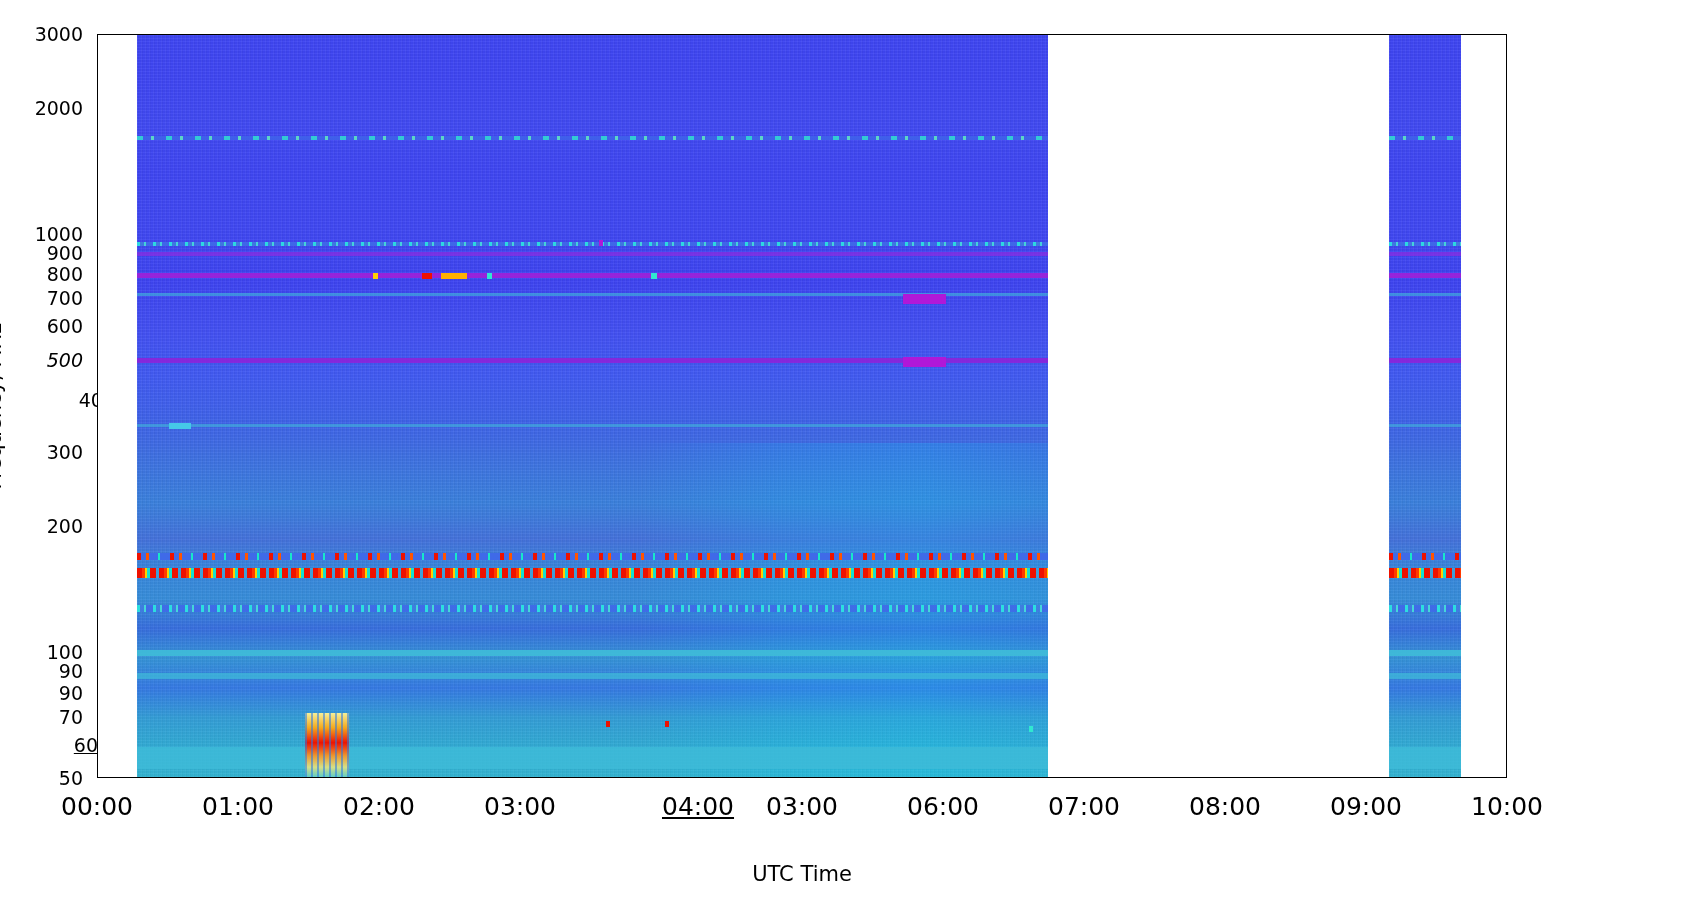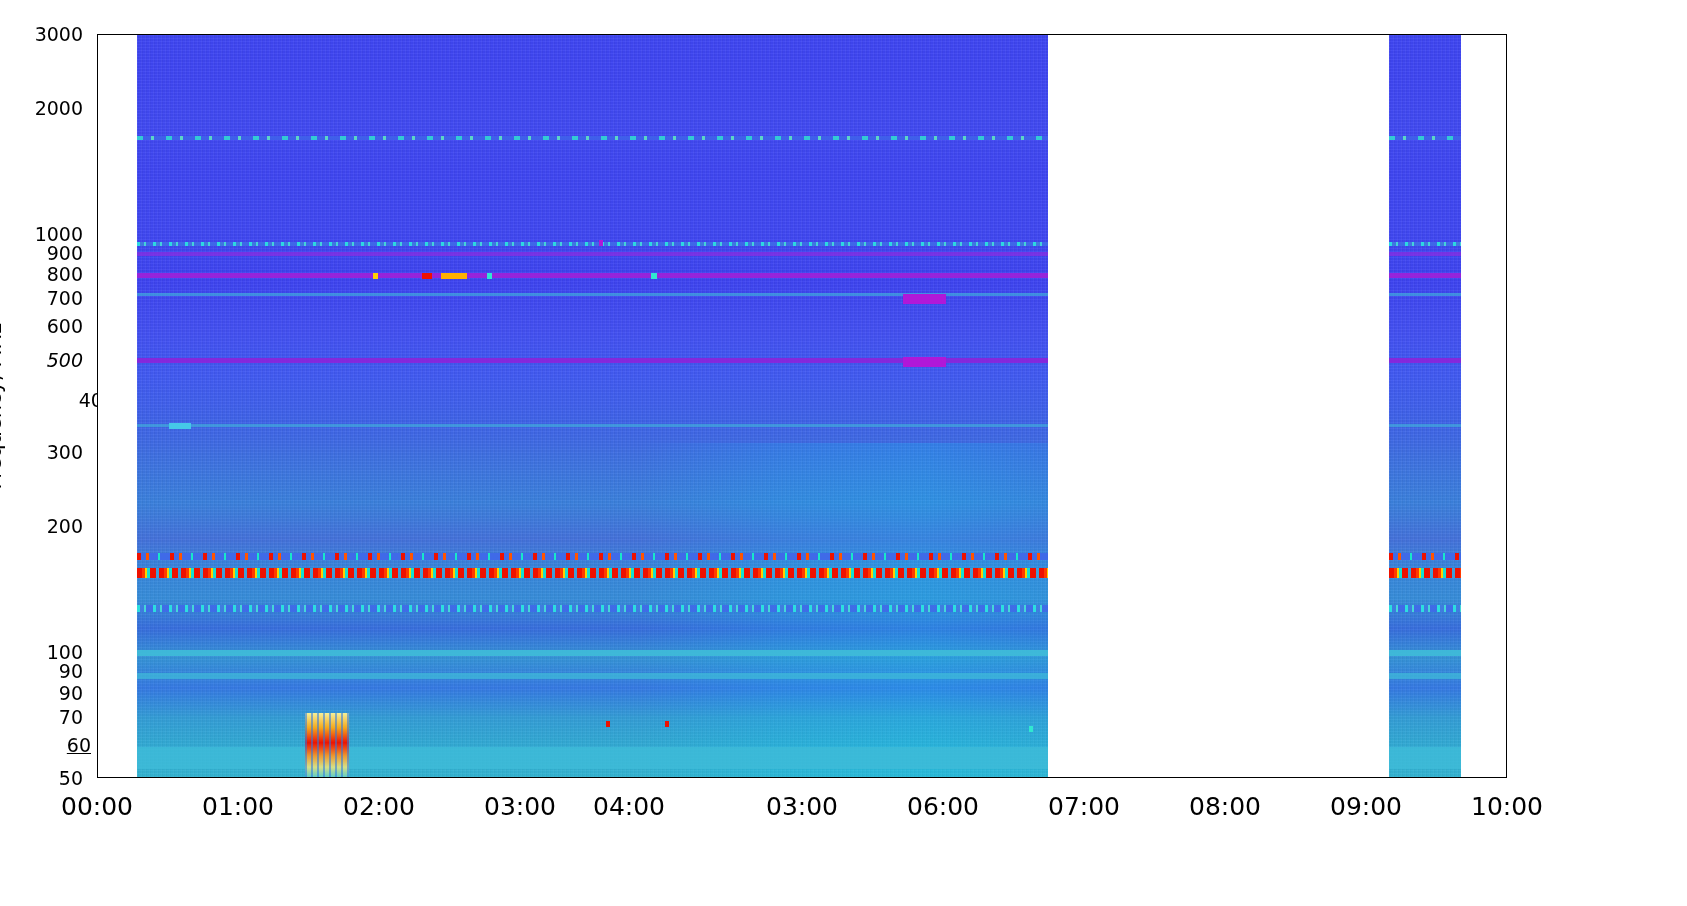--- a/index.html
+++ b/index.html
@@ -155,29 +155,29 @@
       <div class="ylab" style="top: 298.446px; left: 0px; width: 83px;">700</div>
       <div class="ylab" style="top: 326.458px; left: 0px; width: 83px;">600</div>
       <div class="ylab" style="top: 359.588px; left: 0px; width: 83px; font-style: italic;">500</div>
       <div class="ylab" style="top: 400.136px; left: 0px; width: 83px; margin-left: 32px;">400</div>
       <div class="ylab" style="top: 452.412px; left: 0px; width: 83px;">300</div>
       <div class="ylab" style="top: 526.091px; left: 0px; width: 83px;">200</div>
       <div class="ylab" style="top: 652.045px; left: 0px; width: 83px;">100</div>
       <div class="ylab" style="top: 671.191px; left: 0px; width: 83px;">90</div>
       <div class="ylab" style="top: 692.594px; left: 0px; width: 83px;">90</div>
       <div class="ylab" style="top: 716.858px; left: 0px; width: 83px;">70</div>
-      <div class="ylab" style="top: 744.87px; left: 8px; width: 83px; text-decoration: underline;">60</div>
+      <div class="ylab" style="top: 744.87px; left: 15px; width: 83px; text-decoration: underline;">60</div>
       <div class="ylab" style="top: 778px; left: 0px; width: 83px;">50</div>
     </div>
   <div id="xlabels">
       <div class="xlab" style="left: 97px; top: 792px;">00:00</div>
       <div class="xlab" style="left: 238px; top: 792px;">01:00</div>
       <div class="xlab" style="left: 379px; top: 792px;">02:00</div>
       <div class="xlab" style="left: 520px; top: 792px;">03:00</div>
-      <div class="xlab" style="left: 629px; top: 792px;">04:00</div>
+      <div class="xlab" style="left: 698px; top: 792px; text-decoration: underline;">04:00</div>
       <div class="xlab" style="left: 802px; top: 792px;">03:00</div>
       <div class="xlab" style="left: 943px; top: 792px;">06:00</div>
       <div class="xlab" style="left: 1084px; top: 792px;">07:00</div>
       <div class="xlab" style="left: 1225px; top: 792px;">08:00</div>
       <div class="xlab" style="left: 1366px; top: 792px;">09:00</div>
       <div class="xlab" style="left: 1507px; top: 792px;">10:00</div>
     </div>
 
   <div id="axes">
     <div id="plotclip">
@@ -300,13 +300,14 @@
       <div class="xtick minor" style="left: 1056.7px;"></div>
       <div class="xtick minor" style="left: 1091.95px;"></div>
       <div class="xtick minor" style="left: 1162.45px;"></div>
       <div class="xtick minor" style="left: 1197.7px;"></div>
       <div class="xtick minor" style="left: 1232.95px;"></div>
       <div class="xtick minor" style="left: 1303.45px;"></div>
       <div class="xtick minor" style="left: 1338.7px;"></div>
       <div class="xtick minor" style="left: 1373.95px;"></div>
     </div>
 
+  <div id="xaxis-title">UTC Time</div>
 </div>
 
 </body></html>

